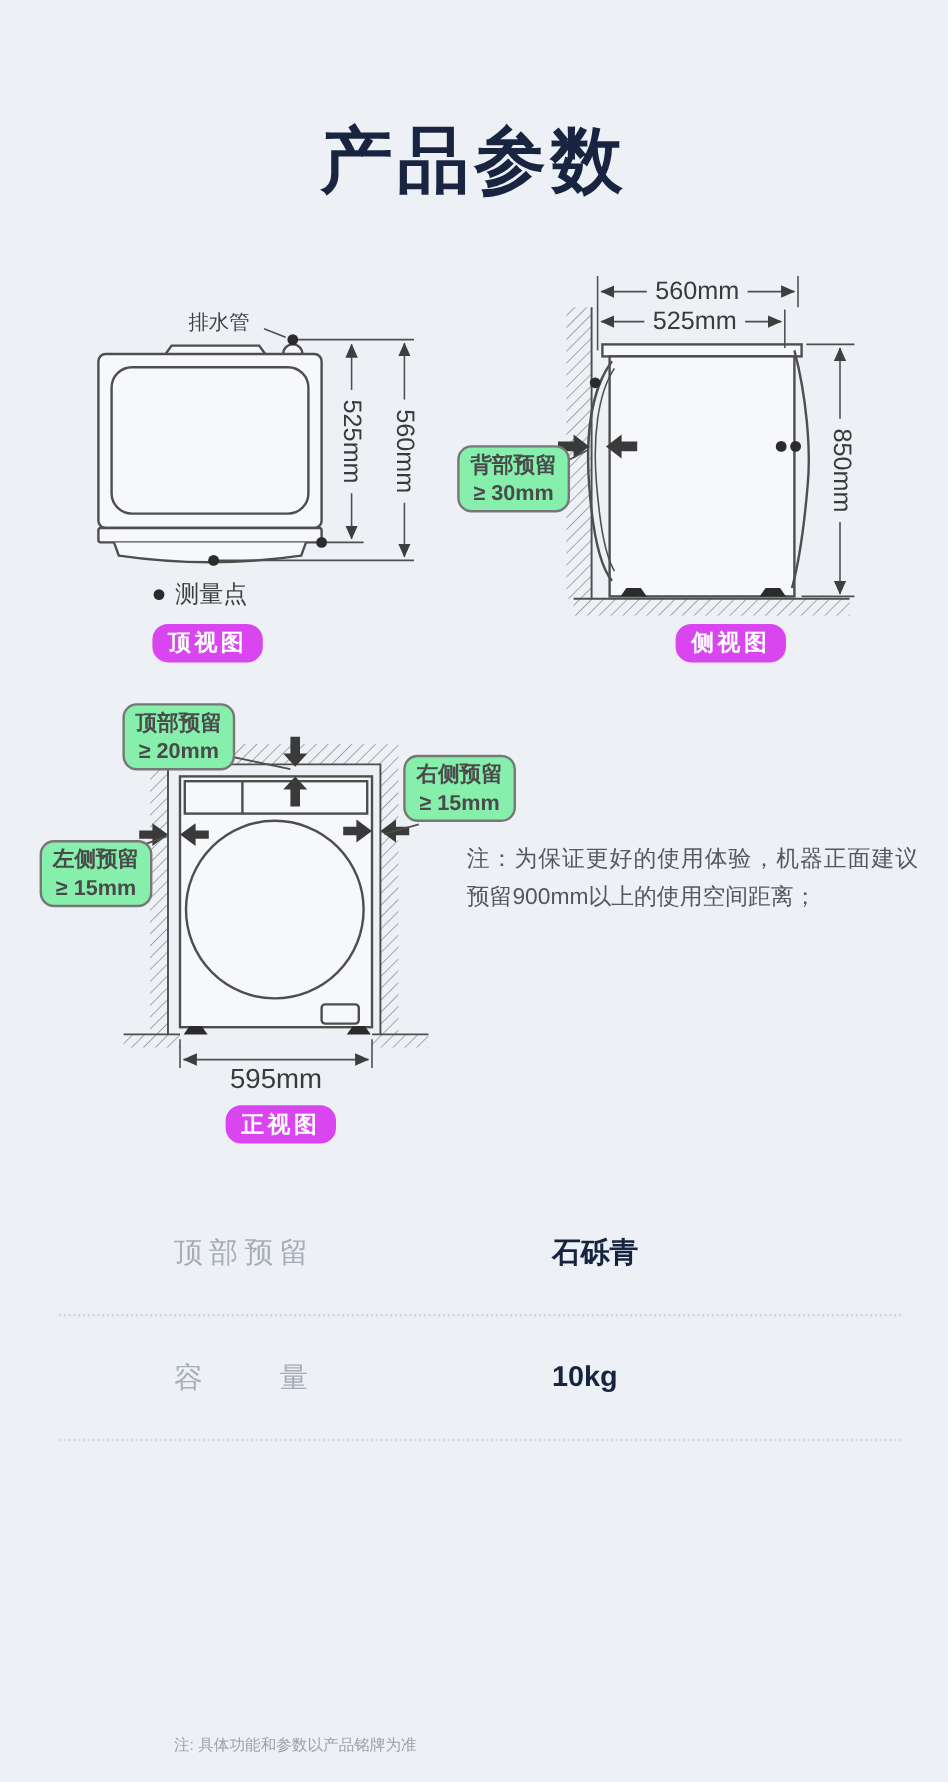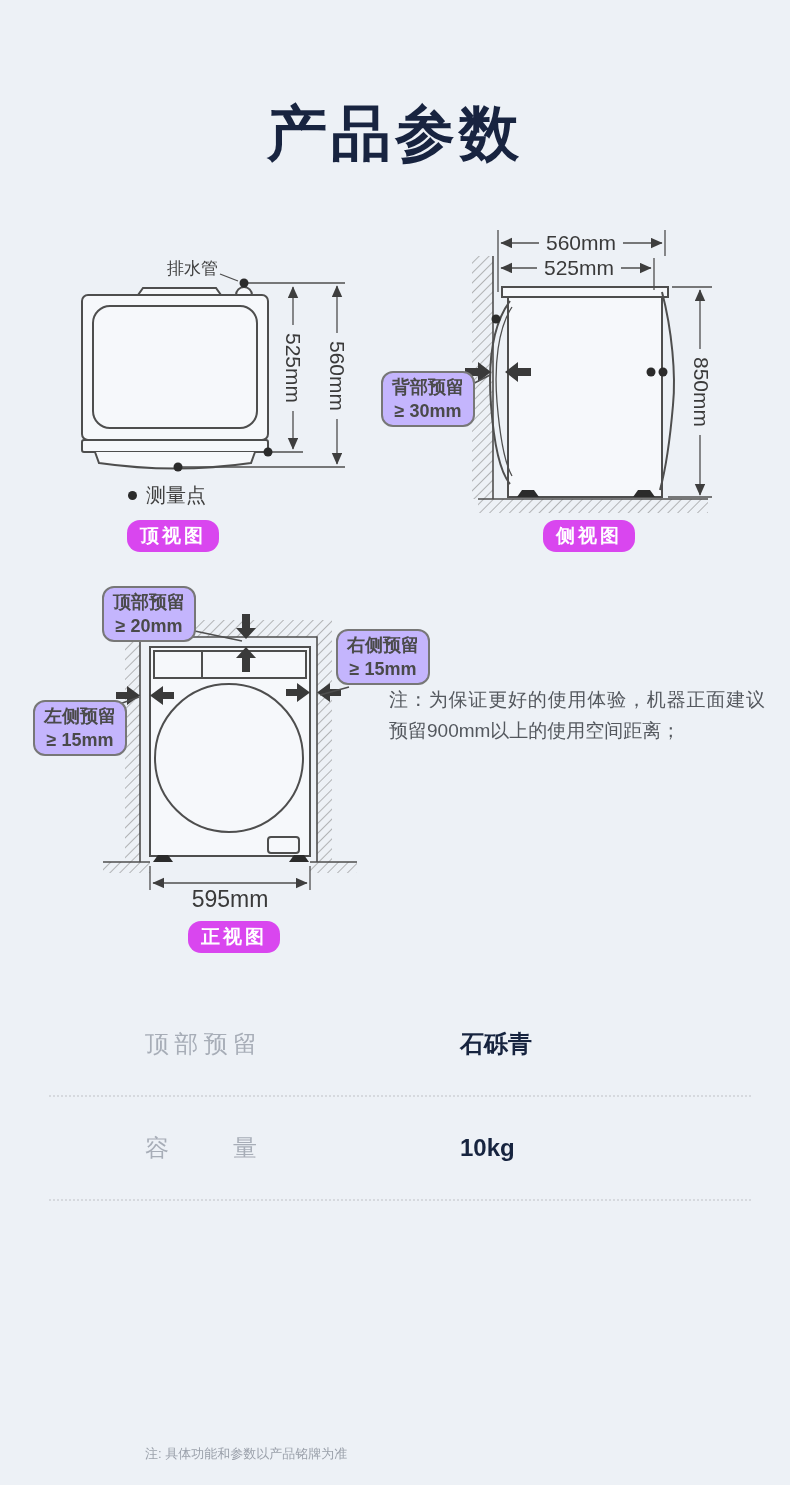--- a/index.html
+++ b/index.html
@@ -24,21 +24,21 @@
   .dim-hc { transform:translate(-50%,-50%); }
   .legend { font-size:20px; color:#3f3f3f; }
   .legend .dot { display:inline-block; width:9px; height:9px; border-radius:50%;
     background:#2b2b2b; margin-right:9px; vertical-align:2px; }
   .badge {
     background:#d946ef; color:#fff; border-radius:13px;
     font-size:19px; font-weight:700; letter-spacing:3px;
     padding:3px 13px; white-space:nowrap;
   }
   .bubble {
-    background:#c4b5fd; border:2px solid #777; border-radius:12px;
+    background:#86efac; border:2px solid #777; border-radius:12px;
     color:#4a4a4a; font-size:18px; font-weight:600; line-height:24px;
     padding:2px 9px; text-align:center; white-space:nowrap; z-index:2;
   }
   .note { width:376px; font-size:19px; line-height:31px; color:#54585e; text-align:justify; }
   .spec-table { left:49px; top:993px; width:702px; }
   .spec-row { position:relative; height:104px; border-bottom:2px dotted #d6d9de; }
   .spec-label {
     position:absolute; left:96px; top:50%; transform:translateY(-50%);
     display:block; width:112px; font-size:24px; color:#a7adb7;
     text-align:justify; text-align-last:justify;
@@ -160,53 +160,53 @@
     <g stroke="#4e4e4e" stroke-width="1.3" fill="none">
       <line x1="190" y1="430" x2="242" y2="441" stroke-width="1.5"></line>
       <line x1="349" y1="487" x2="320" y2="495" stroke-width="1.5"></line>
       <line x1="114" y1="506" x2="139" y2="497" stroke-width="1.5"></line>
       <path d="M150,666 V690"></path>
       <path d="M310,666 V690"></path>
       <line x1="153" y1="683" x2="307" y2="683" marker-start="url(#arr)" marker-end="url(#arr)"></line>
     </g>
   </svg>
 
-  <div class="abs small-label" style="left:167px;top:257px">排水管</div>
+  <div class="abs small-label" style="left:157px;top:257px">排水管</div>
   <div class="abs dim dim-v" style="left:293px;top:368px">525mm</div>
   <div class="abs dim dim-v" style="left:337px;top:376px">560mm</div>
   <div class="abs legend" style="left:128px;top:482px">
     <span class="dot"></span><span>测量点</span>
   </div>
   <div class="abs badge" style="left:127px;top:520px">顶视图</div>
 
   <div class="abs dim dim-mask dim-hc" style="left:581px;top:243px">560mm</div>
   <div class="abs dim dim-mask dim-hc" style="left:579px;top:268px">525mm</div>
   <div class="abs dim dim-v" style="left:701px;top:392px">850mm</div>
   <div class="abs bubble" style="left:381px;top:371px">
     <span style="display:block">背部预留</span>
     <span style="display:block">≥ 30mm</span>
   </div>
-  <div class="abs badge" style="left:543px;top:520px">侧视图</div>
+  <div class="abs badge" style="left:563px;top:520px">侧视图</div>
 
   <div class="abs bubble" style="left:102px;top:586px">
     <span style="display:block">顶部预留</span>
     <span style="display:block">≥ 20mm</span>
   </div>
   <div class="abs bubble" style="left:336px;top:629px">
     <span style="display:block">右侧预留</span>
     <span style="display:block">≥ 15mm</span>
   </div>
   <div class="abs bubble" style="left:33px;top:700px">
     <span style="display:block">左侧预留</span>
     <span style="display:block">≥ 15mm</span>
   </div>
   <div class="abs dim dim-hc" style="left:230px;top:899px;font-size:23px">595mm</div>
   <div class="abs badge" style="left:188px;top:921px">正视图</div>
 
-  <p class="abs note" style="left:389px;top:684px">注：为保证更好的使用体验，机器正面建议预留900mm以上的使用空间距离；</p>
+  <p class="abs note" style="left:389px;top:701px">注：为保证更好的使用体验，机器正面建议预留900mm以上的使用空间距离；</p>
 
   <div class="abs spec-table">
     <div class="spec-row">
       <span class="spec-label">顶部预留</span>
       <span class="spec-value">石砾青</span>
     </div>
     <div class="spec-row">
       <span class="spec-label">容量</span>
       <span class="spec-value">10kg</span>
     </div>

